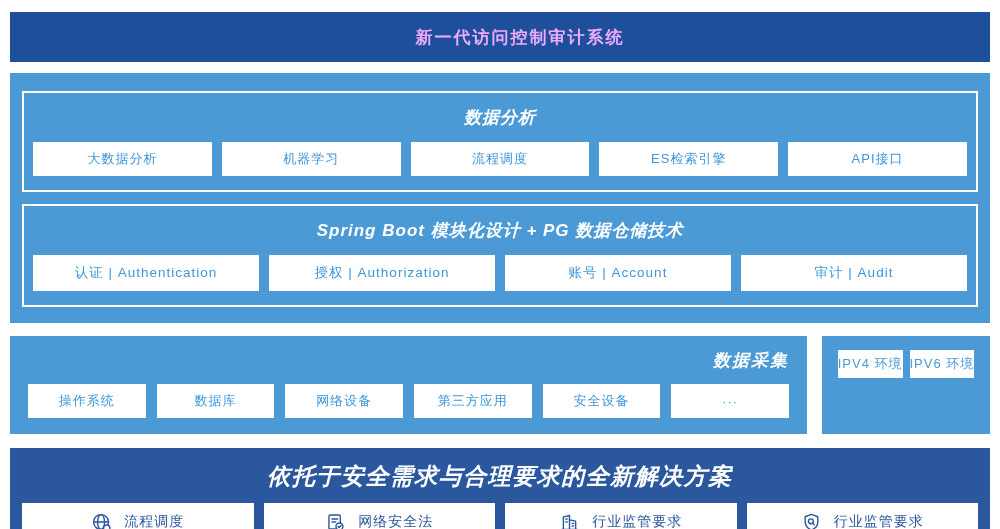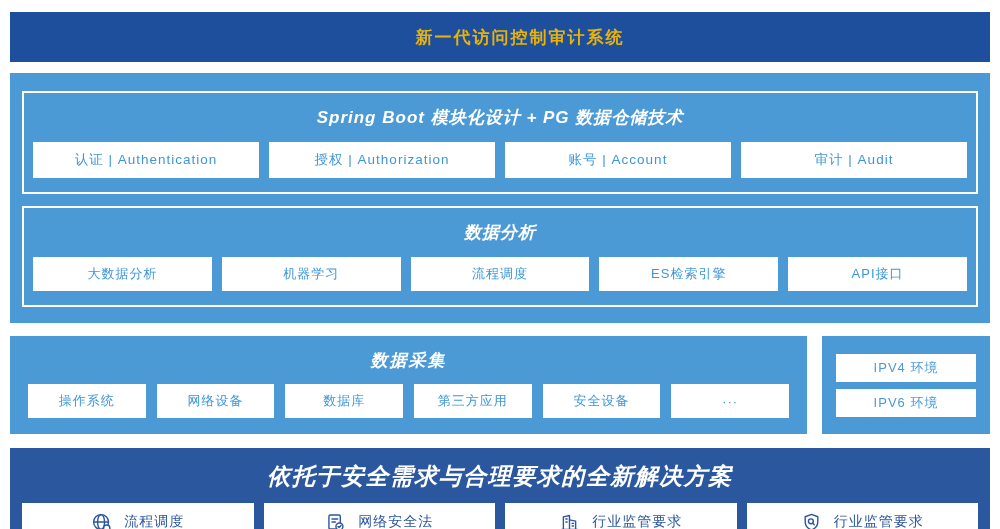--- a/index.html
+++ b/index.html
@@ -7,21 +7,21 @@
     width:1000px; height:529px; overflow:hidden;
     font-family:"Liberation Sans", sans-serif;
     -webkit-font-smoothing:antialiased;
   }
   .frame { padding:12px 10px 0 10px; }
 
   
   .header {
     height:50px; background:#1E4F9D;
     display:flex; align-items:center; justify-content:center;
-    color:#eab308; font-size:17px; font-weight:bold; letter-spacing:2px;padding-left:40px;
+    color:#f0abfc; font-size:17px; font-weight:bold; letter-spacing:2px;padding-left:40px;
   }
 
   
   .stack { margin-top:11px; background:#4B9AD6; padding:18px 12px 16px 12px; }
   .panel { border:2px solid #ffffff; padding:11px 9px 14px 9px; }
   .panel + .panel { margin-top:12px; }
   .panel-title {
     text-align:center; color:#ffffff; font-size:17px; font-weight:bold;
     font-style:italic; letter-spacing:1px; margin:2px 0 13px 0;
   }
@@ -30,27 +30,27 @@
     flex:1; height:36px; background:#ffffff; color:#3E96D9;
     display:flex; align-items:center; justify-content:center;
     font-size:13.5px; letter-spacing:1px;
   }
   .chip.small { height:34px; font-size:13px; }
 
   
   .collect-row { display:flex; gap:15px; margin-top:13px; align-items:stretch; }
   .collect-main { flex:1; background:#4B9AD6; padding:11px 18px 16px 18px; }
   .collect-title {
-    text-align:center; color:#ffffff; font-size:17px; font-weight:bold;
+    text-align:right; color:#ffffff; font-size:17px; font-weight:bold;
     font-style:italic; letter-spacing:2px; margin:2px 0 12px 0;
   }
   .collect-chips { display:flex; gap:11px; }
   .env-box {
     width:168px; background:#4B9AD6; padding:14px;
-    display:flex; flex-direction:column; justify-content:center; gap:7px;
+    display:flex; flex-direction:row; justify-content:center; gap:7px;
     box-sizing:border-box;
   }
   .env-chip {
     height:28px; background:#ffffff; color:#4B9AD6;
     display:flex; align-items:center; justify-content:center;
     font-size:13px; letter-spacing:1px;
   }
 
   
   .solution { margin-top:14px; background:#2B579E; padding:10px 12px 15px 12px; }
@@ -71,50 +71,50 @@
 
 <div class="frame">
 
   <div class="header">
     <span>新一代访问控制审计系统</span>
   </div>
 
   <div class="stack">
 
     <div class="panel">
-      <div class="panel-title">Spring Boot 模块化设计 + PG 数据仓储技术</div>
-      <div class="row">
-        <div class="chip">认证 | Authentication</div>
-        <div class="chip">授权 | Authorization</div>
-        <div class="chip">账号 | Account</div>
-        <div class="chip">审计 | Audit</div>
-      </div>
-    </div>
-
-    <div class="panel">
       <div class="panel-title">数据分析</div>
       <div class="row">
         <div class="chip small">大数据分析</div>
         <div class="chip small">机器学习</div>
         <div class="chip small">流程调度</div>
         <div class="chip small">ES检索引擎</div>
         <div class="chip small">API接口</div>
+      </div>
+    </div>
+
+    <div class="panel">
+      <div class="panel-title">Spring Boot 模块化设计 + PG 数据仓储技术</div>
+      <div class="row">
+        <div class="chip">认证 | Authentication</div>
+        <div class="chip">授权 | Authorization</div>
+        <div class="chip">账号 | Account</div>
+        <div class="chip">审计 | Audit</div>
       </div>
     </div>
 
   </div>
 
   <div class="collect-row">
 
     <div class="collect-main">
       <div class="collect-title">数据采集</div>
       <div class="collect-chips">
         <div class="chip small">操作系统</div>
+        <div class="chip small">数据库</div>
         <div class="chip small">网络设备</div>
-        <div class="chip small">数据库</div>
         <div class="chip small">第三方应用</div>
         <div class="chip small">安全设备</div>
         <div class="chip small">···</div>
       </div>
     </div>
 
     <div class="env-box">
       <div class="env-chip">IPV4 环境</div>
       <div class="env-chip">IPV6 环境</div>
     </div>

